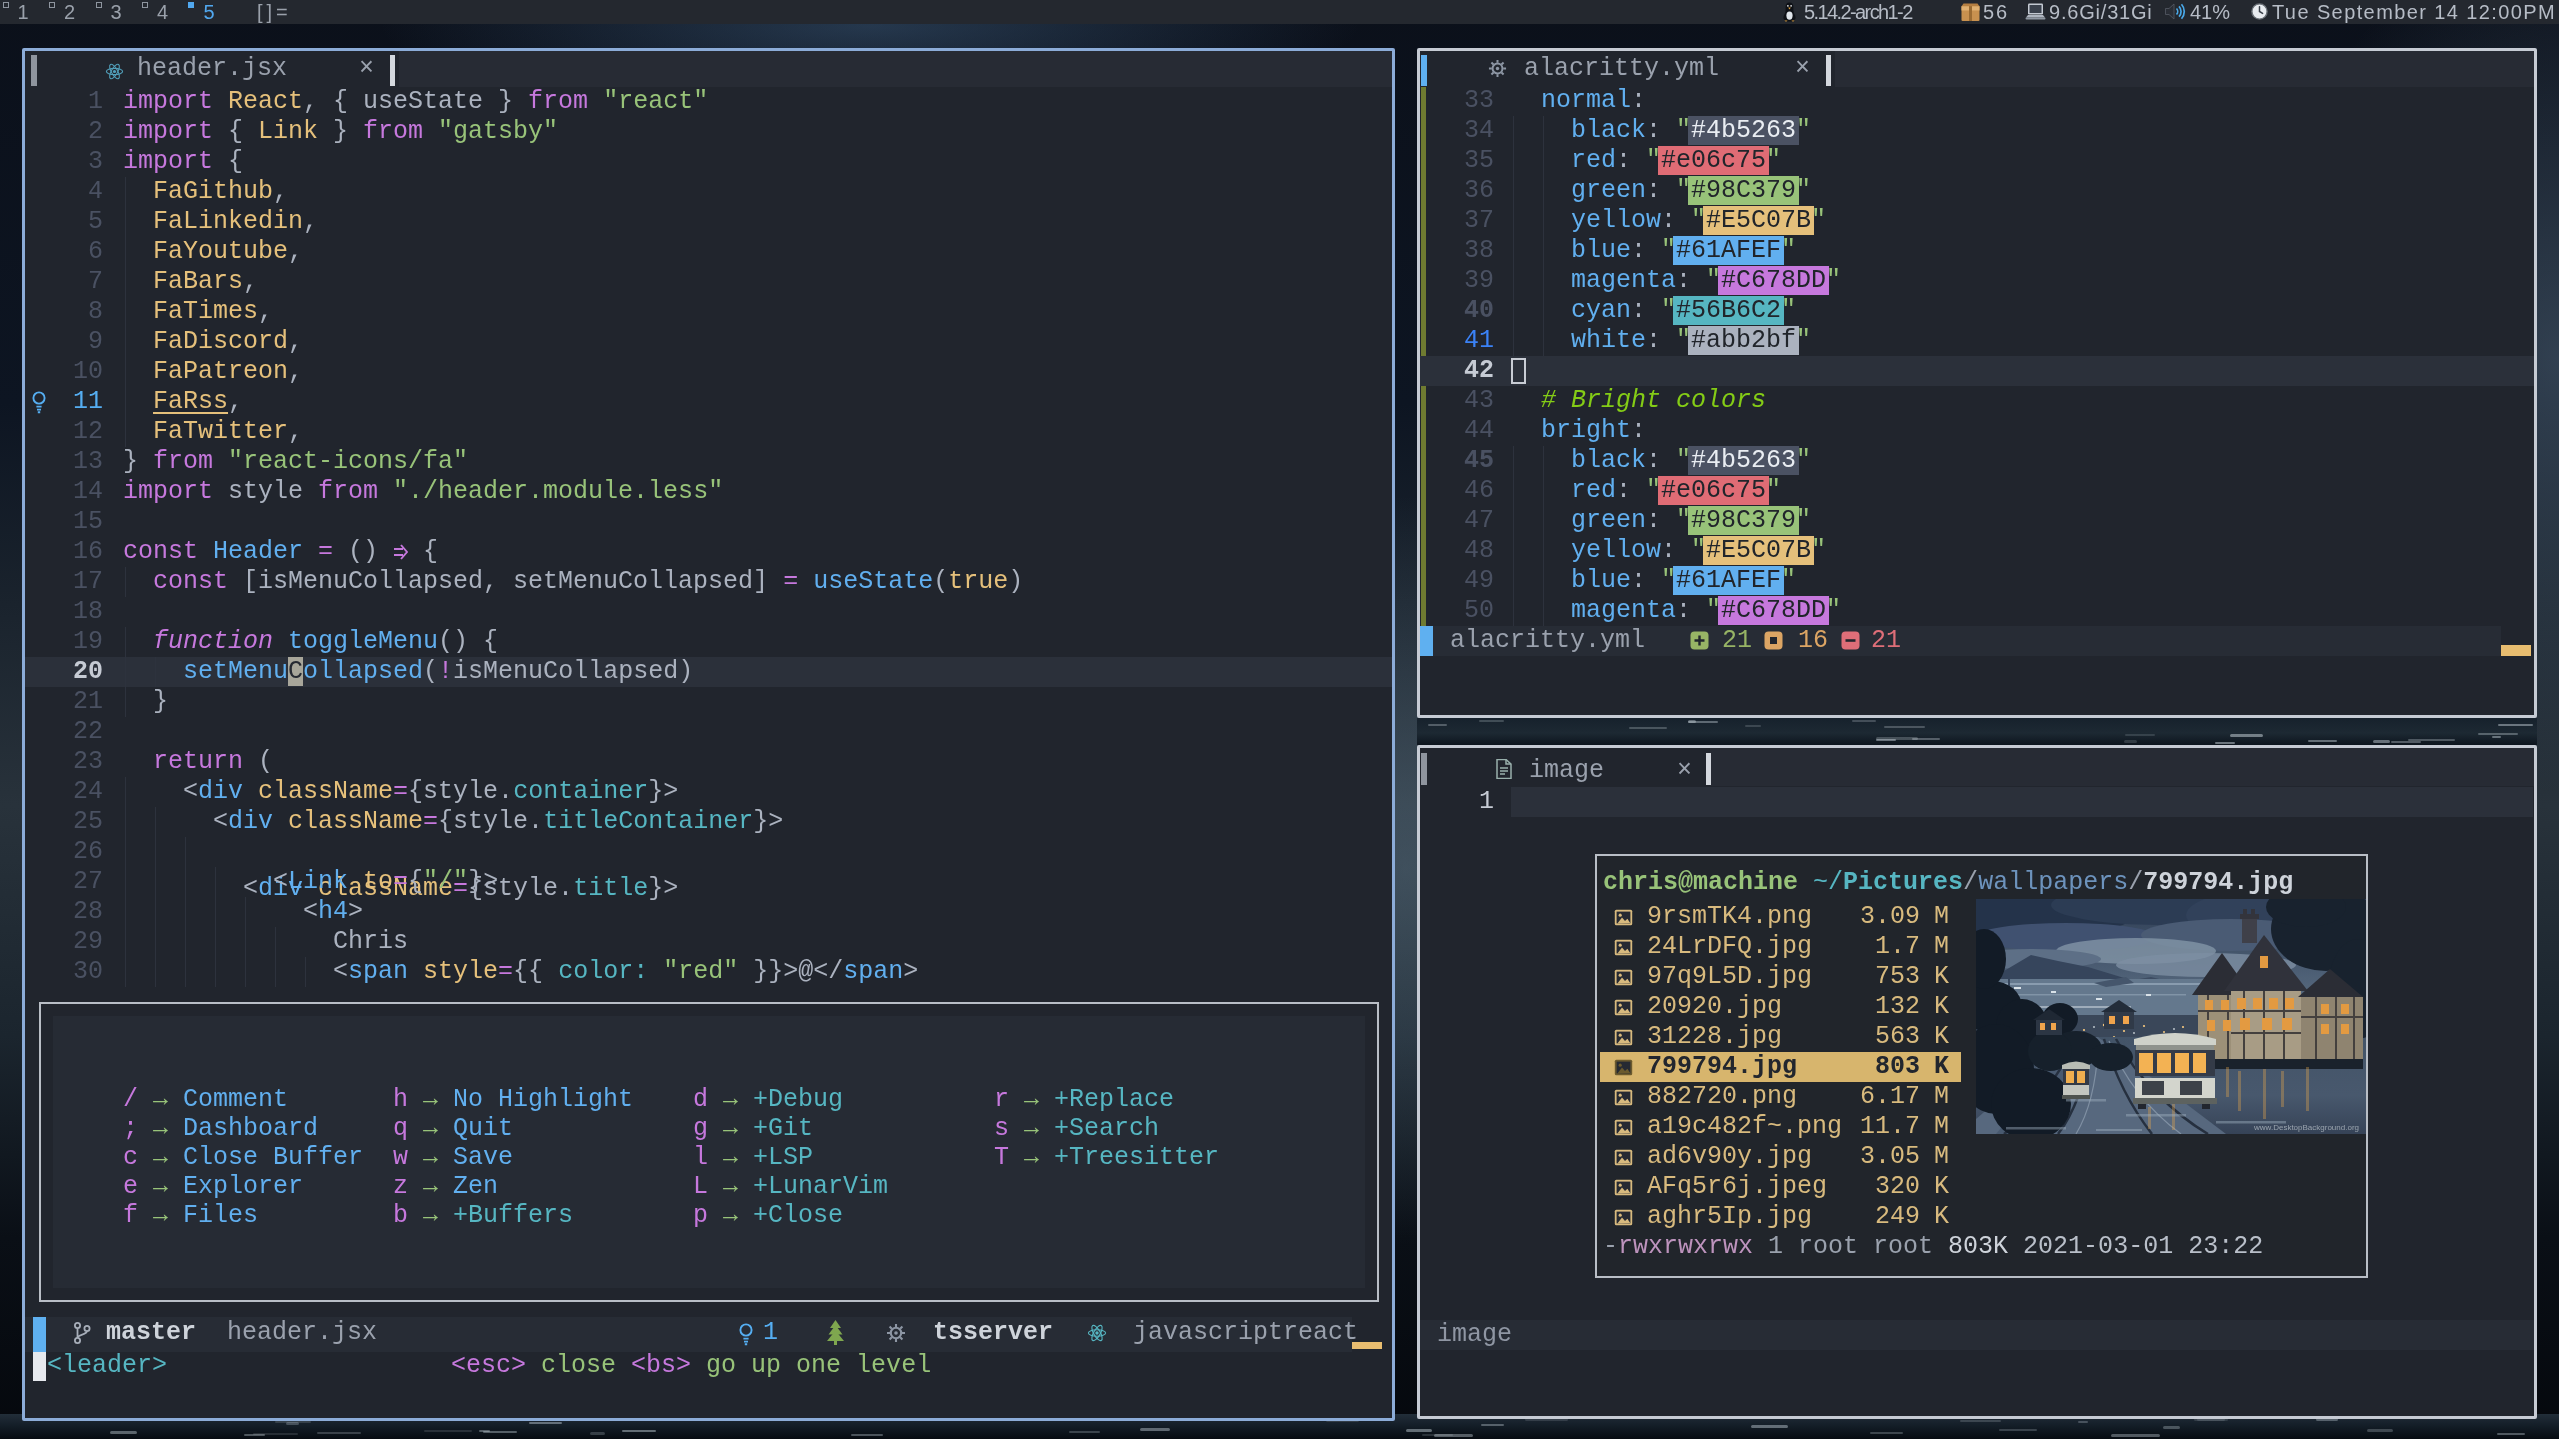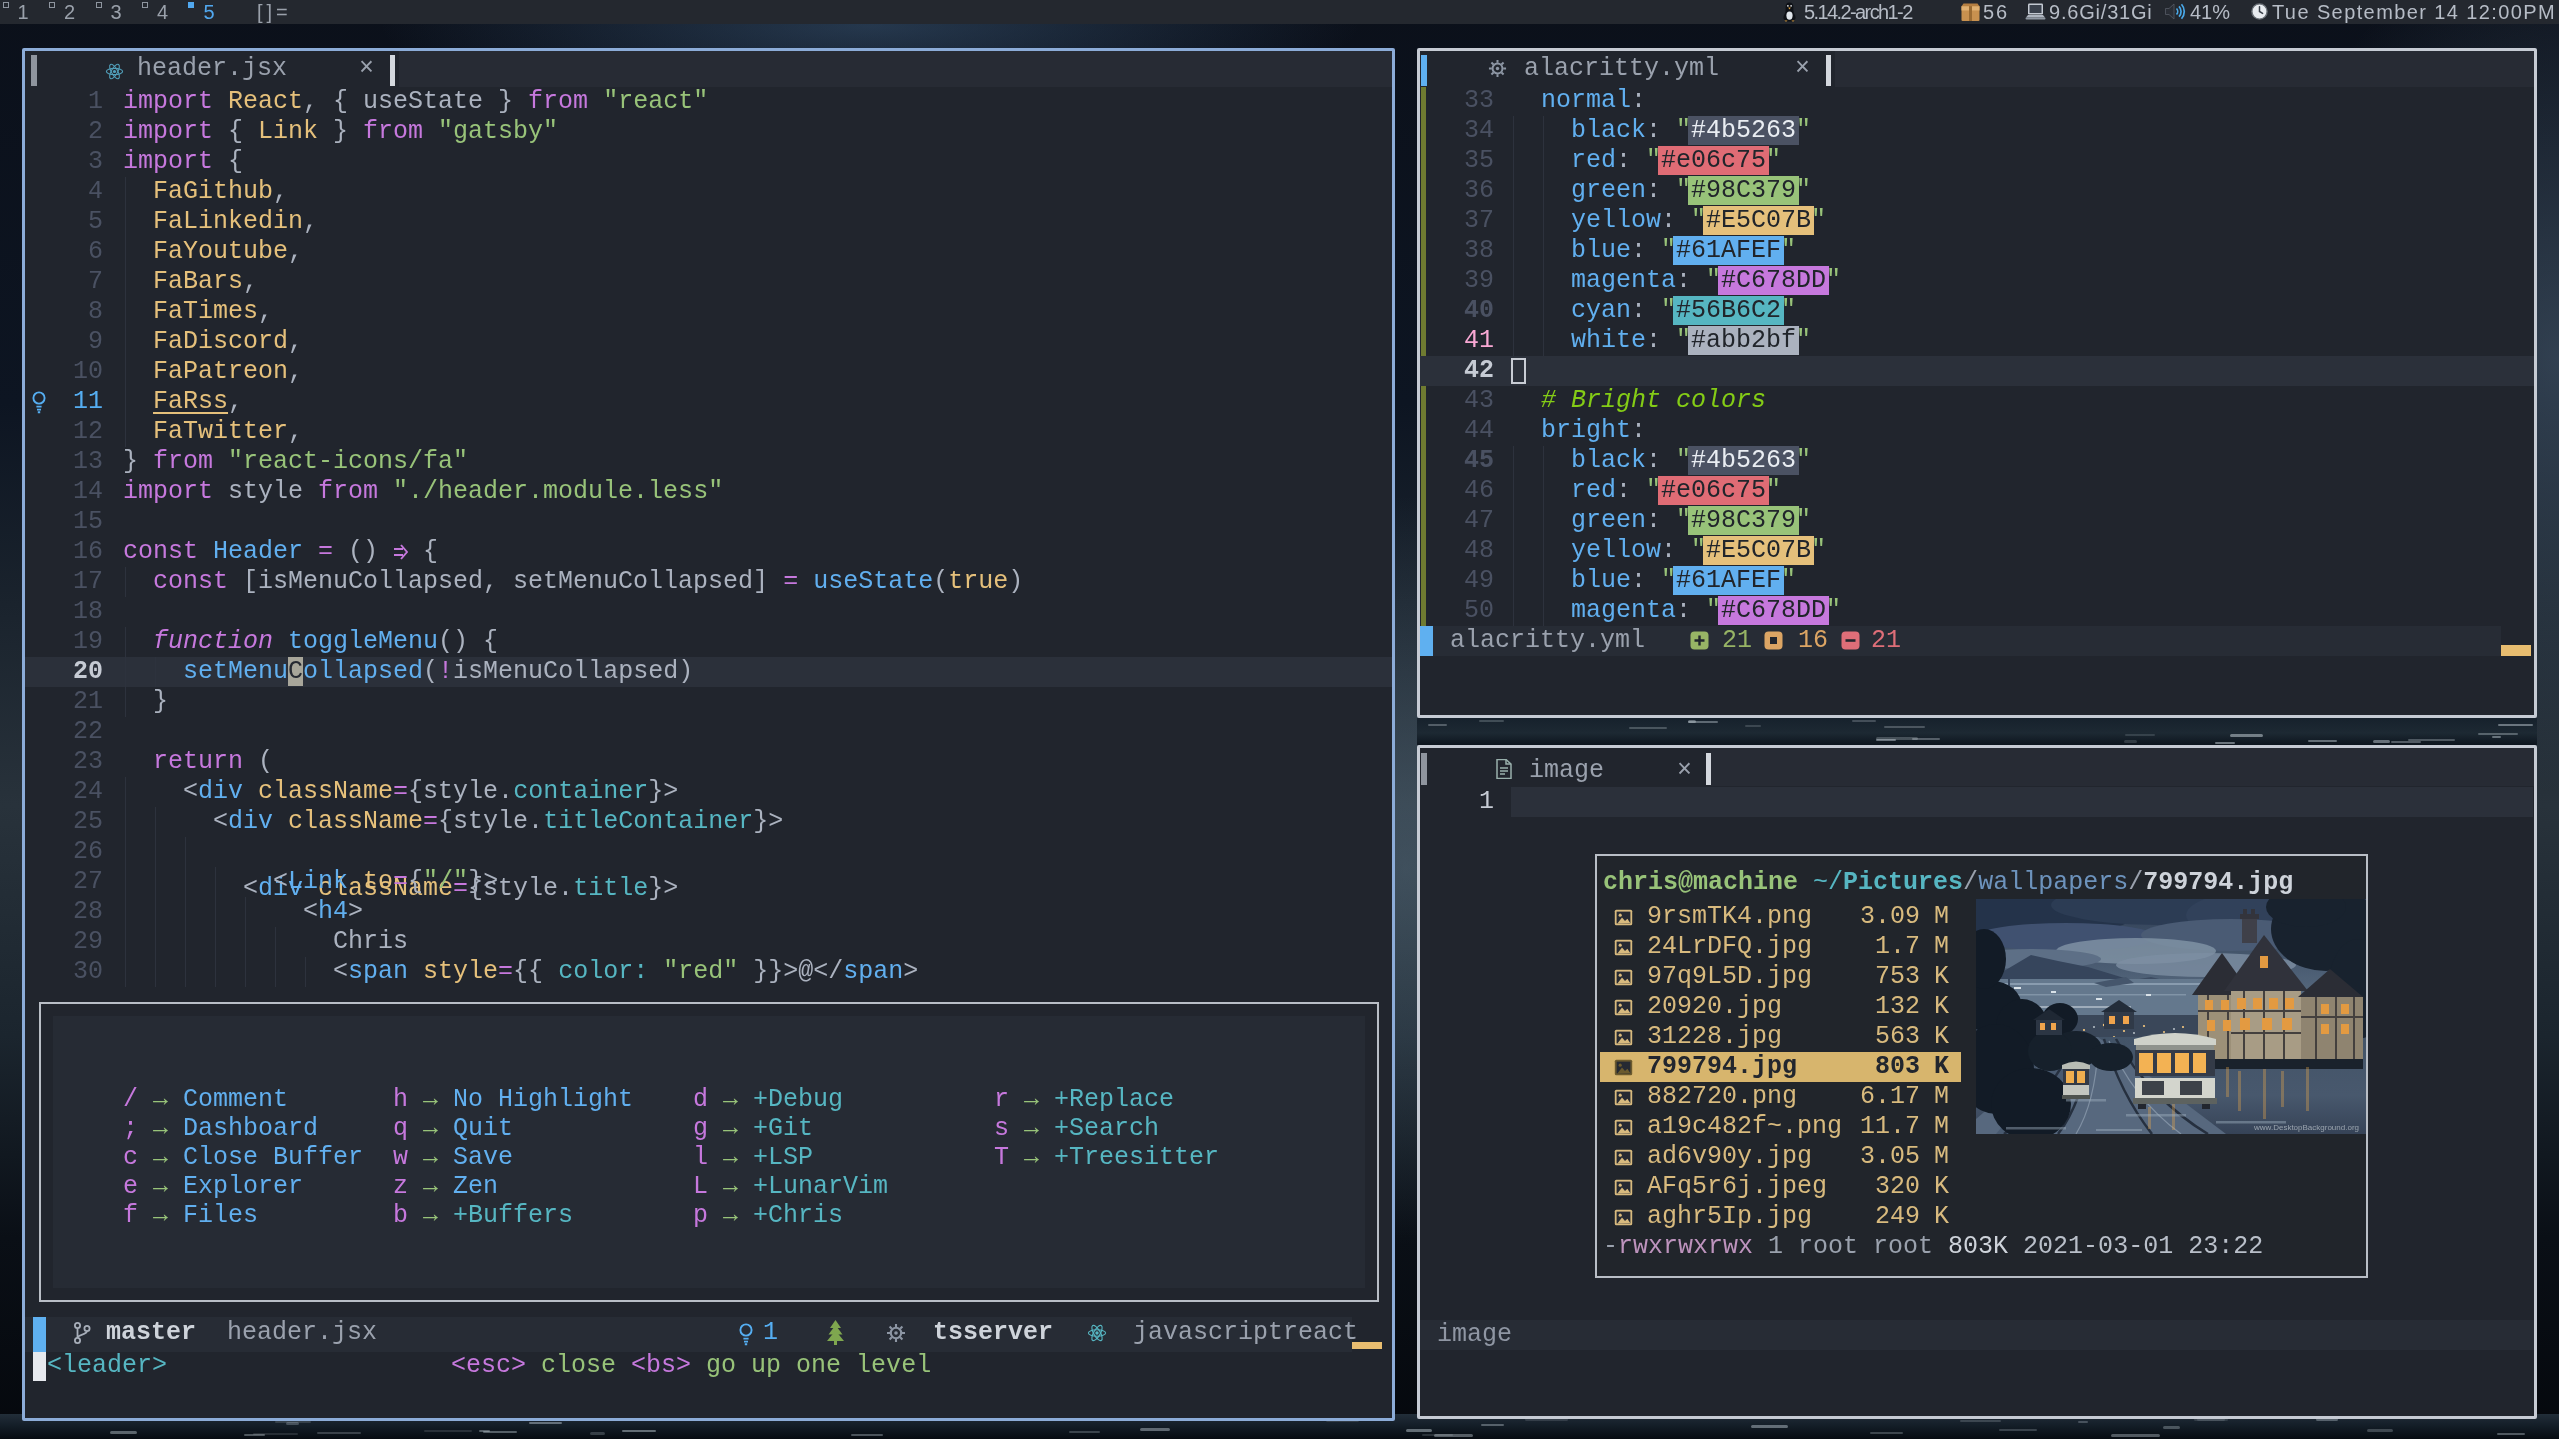--- a/index.html
+++ b/index.html
@@ -287,21 +287,21 @@
 <div class="a m" style="left:723px;top:1114px;"><span class="gr">→</span></div>
 <div class="a m" style="left:753px;top:1114px;"><span class="cy">+Git</span></div>
 <div class="a m" style="left:693px;top:1143px;"><span class="pu">l</span></div>
 <div class="a m" style="left:723px;top:1143px;"><span class="gr">→</span></div>
 <div class="a m" style="left:753px;top:1143px;"><span class="cy">+LSP</span></div>
 <div class="a m" style="left:693px;top:1172px;"><span class="pu">L</span></div>
 <div class="a m" style="left:723px;top:1172px;"><span class="gr">→</span></div>
 <div class="a m" style="left:753px;top:1172px;"><span class="cy">+LunarVim</span></div>
 <div class="a m" style="left:693px;top:1201px;"><span class="pu">p</span></div>
 <div class="a m" style="left:723px;top:1201px;"><span class="gr">→</span></div>
-<div class="a m" style="left:753px;top:1201px;"><span class="cy">+Chris</span></div>
+<div class="a m" style="left:753px;top:1201px;"><span class="cy">+Close</span></div>
 <div class="a m" style="left:994px;top:1085px;"><span class="pu">r</span></div>
 <div class="a m" style="left:1024px;top:1085px;"><span class="gr">→</span></div>
 <div class="a m" style="left:1054px;top:1085px;"><span class="cy">+Replace</span></div>
 <div class="a m" style="left:994px;top:1114px;"><span class="pu">s</span></div>
 <div class="a m" style="left:1024px;top:1114px;"><span class="gr">→</span></div>
 <div class="a m" style="left:1054px;top:1114px;"><span class="cy">+Search</span></div>
 <div class="a m" style="left:994px;top:1143px;"><span class="pu">T</span></div>
 <div class="a m" style="left:1024px;top:1143px;"><span class="gr">→</span></div>
 <div class="a m" style="left:1054px;top:1143px;"><span class="cy">+Treesitter</span></div>
 <div class="a" style="left:25px;top:1317px;width:1327px;height:35px;background:#272c35;"></div>
@@ -385,21 +385,21 @@
 <div class="a" style="left:1542.5px;top:116px;width:1.5px;height:240px;background:#2d323d;"></div>
 <div class="a" style="left:1542.5px;top:446px;width:1.5px;height:180px;background:#2d323d;"></div>
 <div class="ln" style="left:1446px;top:86px;color:#4a5162;font-weight:normal">33</div>
 <div class="ln" style="left:1446px;top:116px;color:#4a5162;font-weight:normal">34</div>
 <div class="ln" style="left:1446px;top:146px;color:#4a5162;font-weight:normal">35</div>
 <div class="ln" style="left:1446px;top:176px;color:#4a5162;font-weight:normal">36</div>
 <div class="ln" style="left:1446px;top:206px;color:#4a5162;font-weight:normal">37</div>
 <div class="ln" style="left:1446px;top:236px;color:#4a5162;font-weight:normal">38</div>
 <div class="ln" style="left:1446px;top:266px;color:#4a5162;font-weight:normal">39</div>
 <div class="ln" style="left:1446px;top:296px;color:#4a5162;font-weight:bold">40</div>
-<div class="ln" style="left:1446px;top:326px;color:#f9a8d4;font-weight:normal">41</div>
+<div class="ln" style="left:1446px;top:326px;color:#3b82f6;font-weight:normal">41</div>
 <div class="ln" style="left:1446px;top:356px;color:#c6cbd4;font-weight:bold">42</div>
 <div class="ln" style="left:1446px;top:386px;color:#4a5162;font-weight:normal">43</div>
 <div class="ln" style="left:1446px;top:416px;color:#4a5162;font-weight:normal">44</div>
 <div class="ln" style="left:1446px;top:446px;color:#4a5162;font-weight:bold">45</div>
 <div class="ln" style="left:1446px;top:476px;color:#4a5162;font-weight:normal">46</div>
 <div class="ln" style="left:1446px;top:506px;color:#4a5162;font-weight:normal">47</div>
 <div class="ln" style="left:1446px;top:536px;color:#4a5162;font-weight:normal">48</div>
 <div class="ln" style="left:1446px;top:566px;color:#4a5162;font-weight:normal">49</div>
 <div class="ln" style="left:1446px;top:596px;color:#4a5162;font-weight:normal">50</div>
 <div class="a m" style="left:1511px;top:86px;"><span class="bl">  normal</span><span class="fg">:</span></div>

